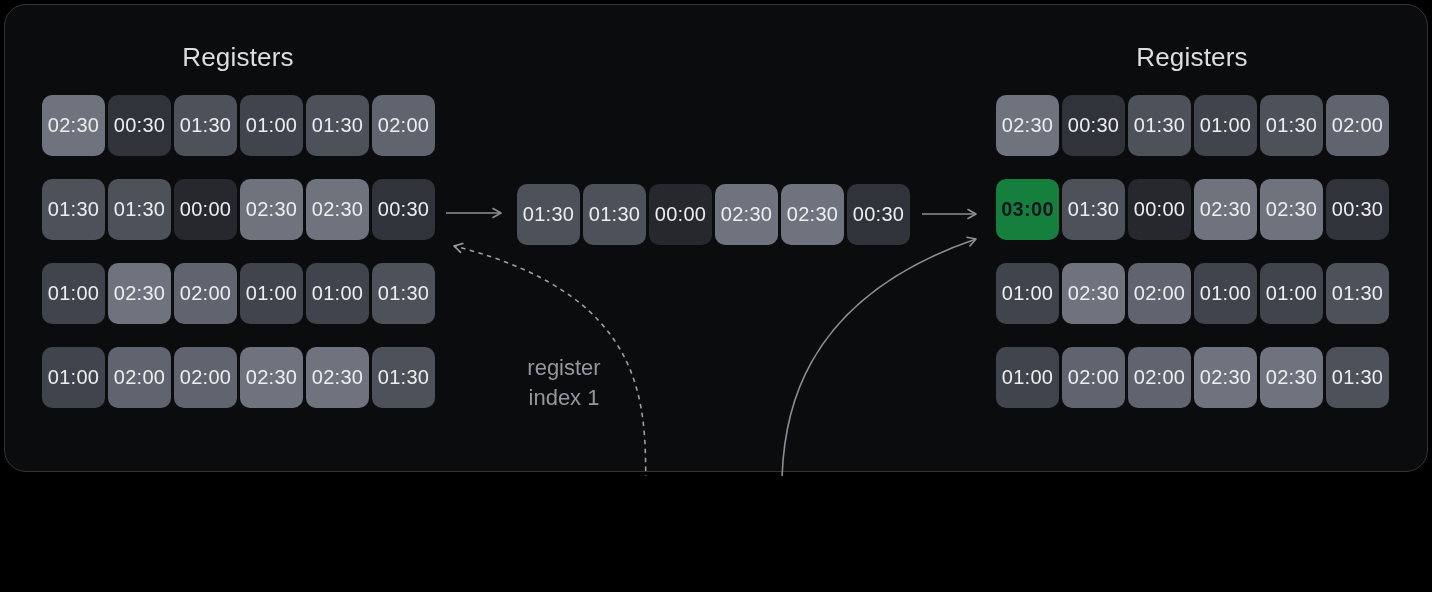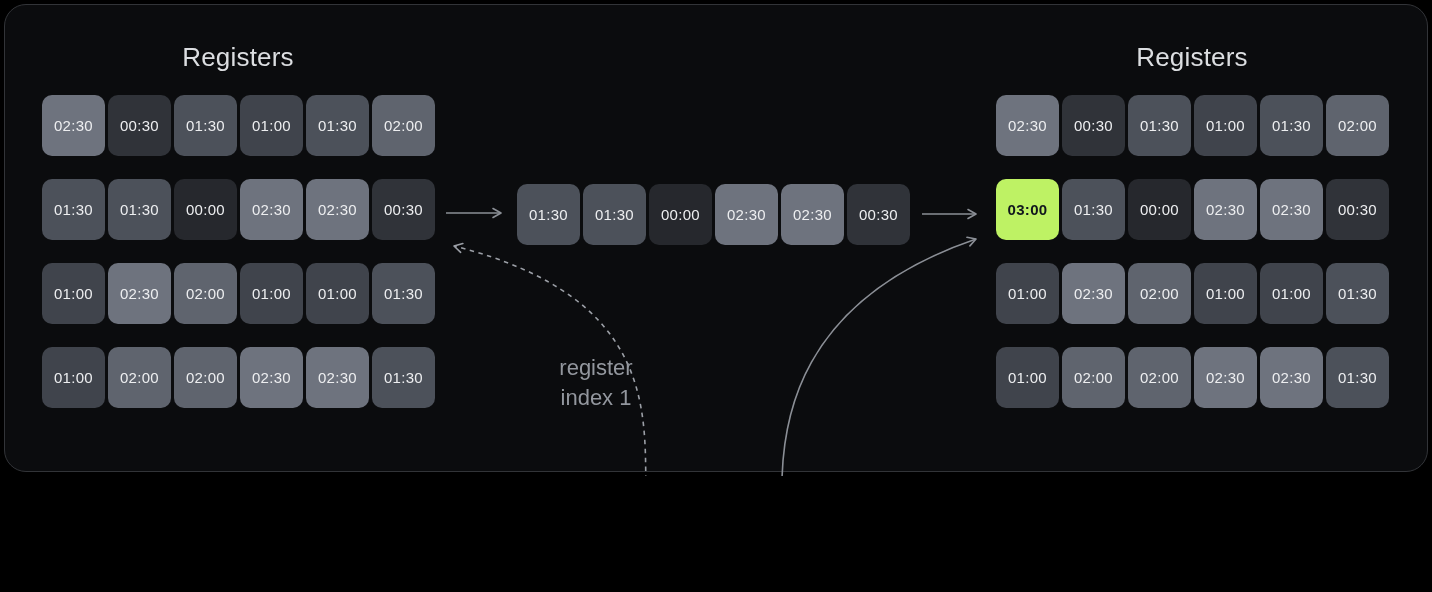--- a/index.html
+++ b/index.html
@@ -23,28 +23,28 @@
   .grid{
     position:absolute;display:grid;
     grid-template-columns:repeat(6,63px);grid-auto-rows:61px;
     gap:23px 3px;
   }
   #left-grid{left:42px;top:95px;}
   #middle-row{left:517px;top:184px;}
   #right-grid{left:996px;top:95px;}
   .cell{
     border-radius:10px;display:flex;align-items:center;justify-content:center;
-    font-size:15px;color:#edeef0;letter-spacing:.3px;
+    font-size:20px;color:#edeef0;letter-spacing:.3px;
   }
   .cell.hl{color:#10161d;font-weight:bold;}
   .anno{
     position:absolute;transform:translateX(-50%);text-align:center;
     font-size:22px;line-height:30px;color:#93979e;white-space:pre-line;
   }
-  #anno-register{left:596px;top:353px;}
+  #anno-register{left:564px;top:353px;}
   #anno-data{left:830px;top:353px;}
   .hash-label{
     position:absolute;left:360px;top:519px;width:248px;height:30px;
     display:flex;align-items:center;justify-content:flex-end;
     font-size:24px;color:#d9dbde;white-space:nowrap;
   }
   .bits{position:absolute;left:613px;top:519px;display:flex;gap:4px;}
   .bit{
     width:30px;height:30px;border-radius:7px;
     display:flex;align-items:center;justify-content:center;
@@ -113,21 +113,21 @@
       <div class="cell" style="background: rgb(110, 115, 126);">02:30</div>
       <div class="cell" style="background: rgb(48, 51, 57);">00:30</div>
     </div>
   <div id="right-grid" class="grid">
       <div class="cell" style="background: rgb(110, 115, 126);">02:30</div>
       <div class="cell" style="background: rgb(48, 51, 57);">00:30</div>
       <div class="cell" style="background: rgb(76, 81, 90);">01:30</div>
       <div class="cell" style="background: rgb(64, 68, 76);">01:00</div>
       <div class="cell" style="background: rgb(76, 81, 90);">01:30</div>
       <div class="cell" style="background: rgb(95, 100, 110);">02:00</div>
-      <div class="cell hl" style="background: #bef264; color: rgb(16, 22, 29);">03:00</div>
+      <div class="cell hl" style="background: #15803d; color: rgb(16, 22, 29);">03:00</div>
       <div class="cell" style="background: rgb(76, 81, 90);">01:30</div>
       <div class="cell" style="background: rgb(38, 40, 45);">00:00</div>
       <div class="cell" style="background: rgb(110, 115, 126);">02:30</div>
       <div class="cell" style="background: rgb(110, 115, 126);">02:30</div>
       <div class="cell" style="background: rgb(48, 51, 57);">00:30</div>
       <div class="cell" style="background: rgb(64, 68, 76);">01:00</div>
       <div class="cell" style="background: rgb(110, 115, 126);">02:30</div>
       <div class="cell" style="background: rgb(95, 100, 110);">02:00</div>
       <div class="cell" style="background: rgb(64, 68, 76);">01:00</div>
       <div class="cell" style="background: rgb(64, 68, 76);">01:00</div>

